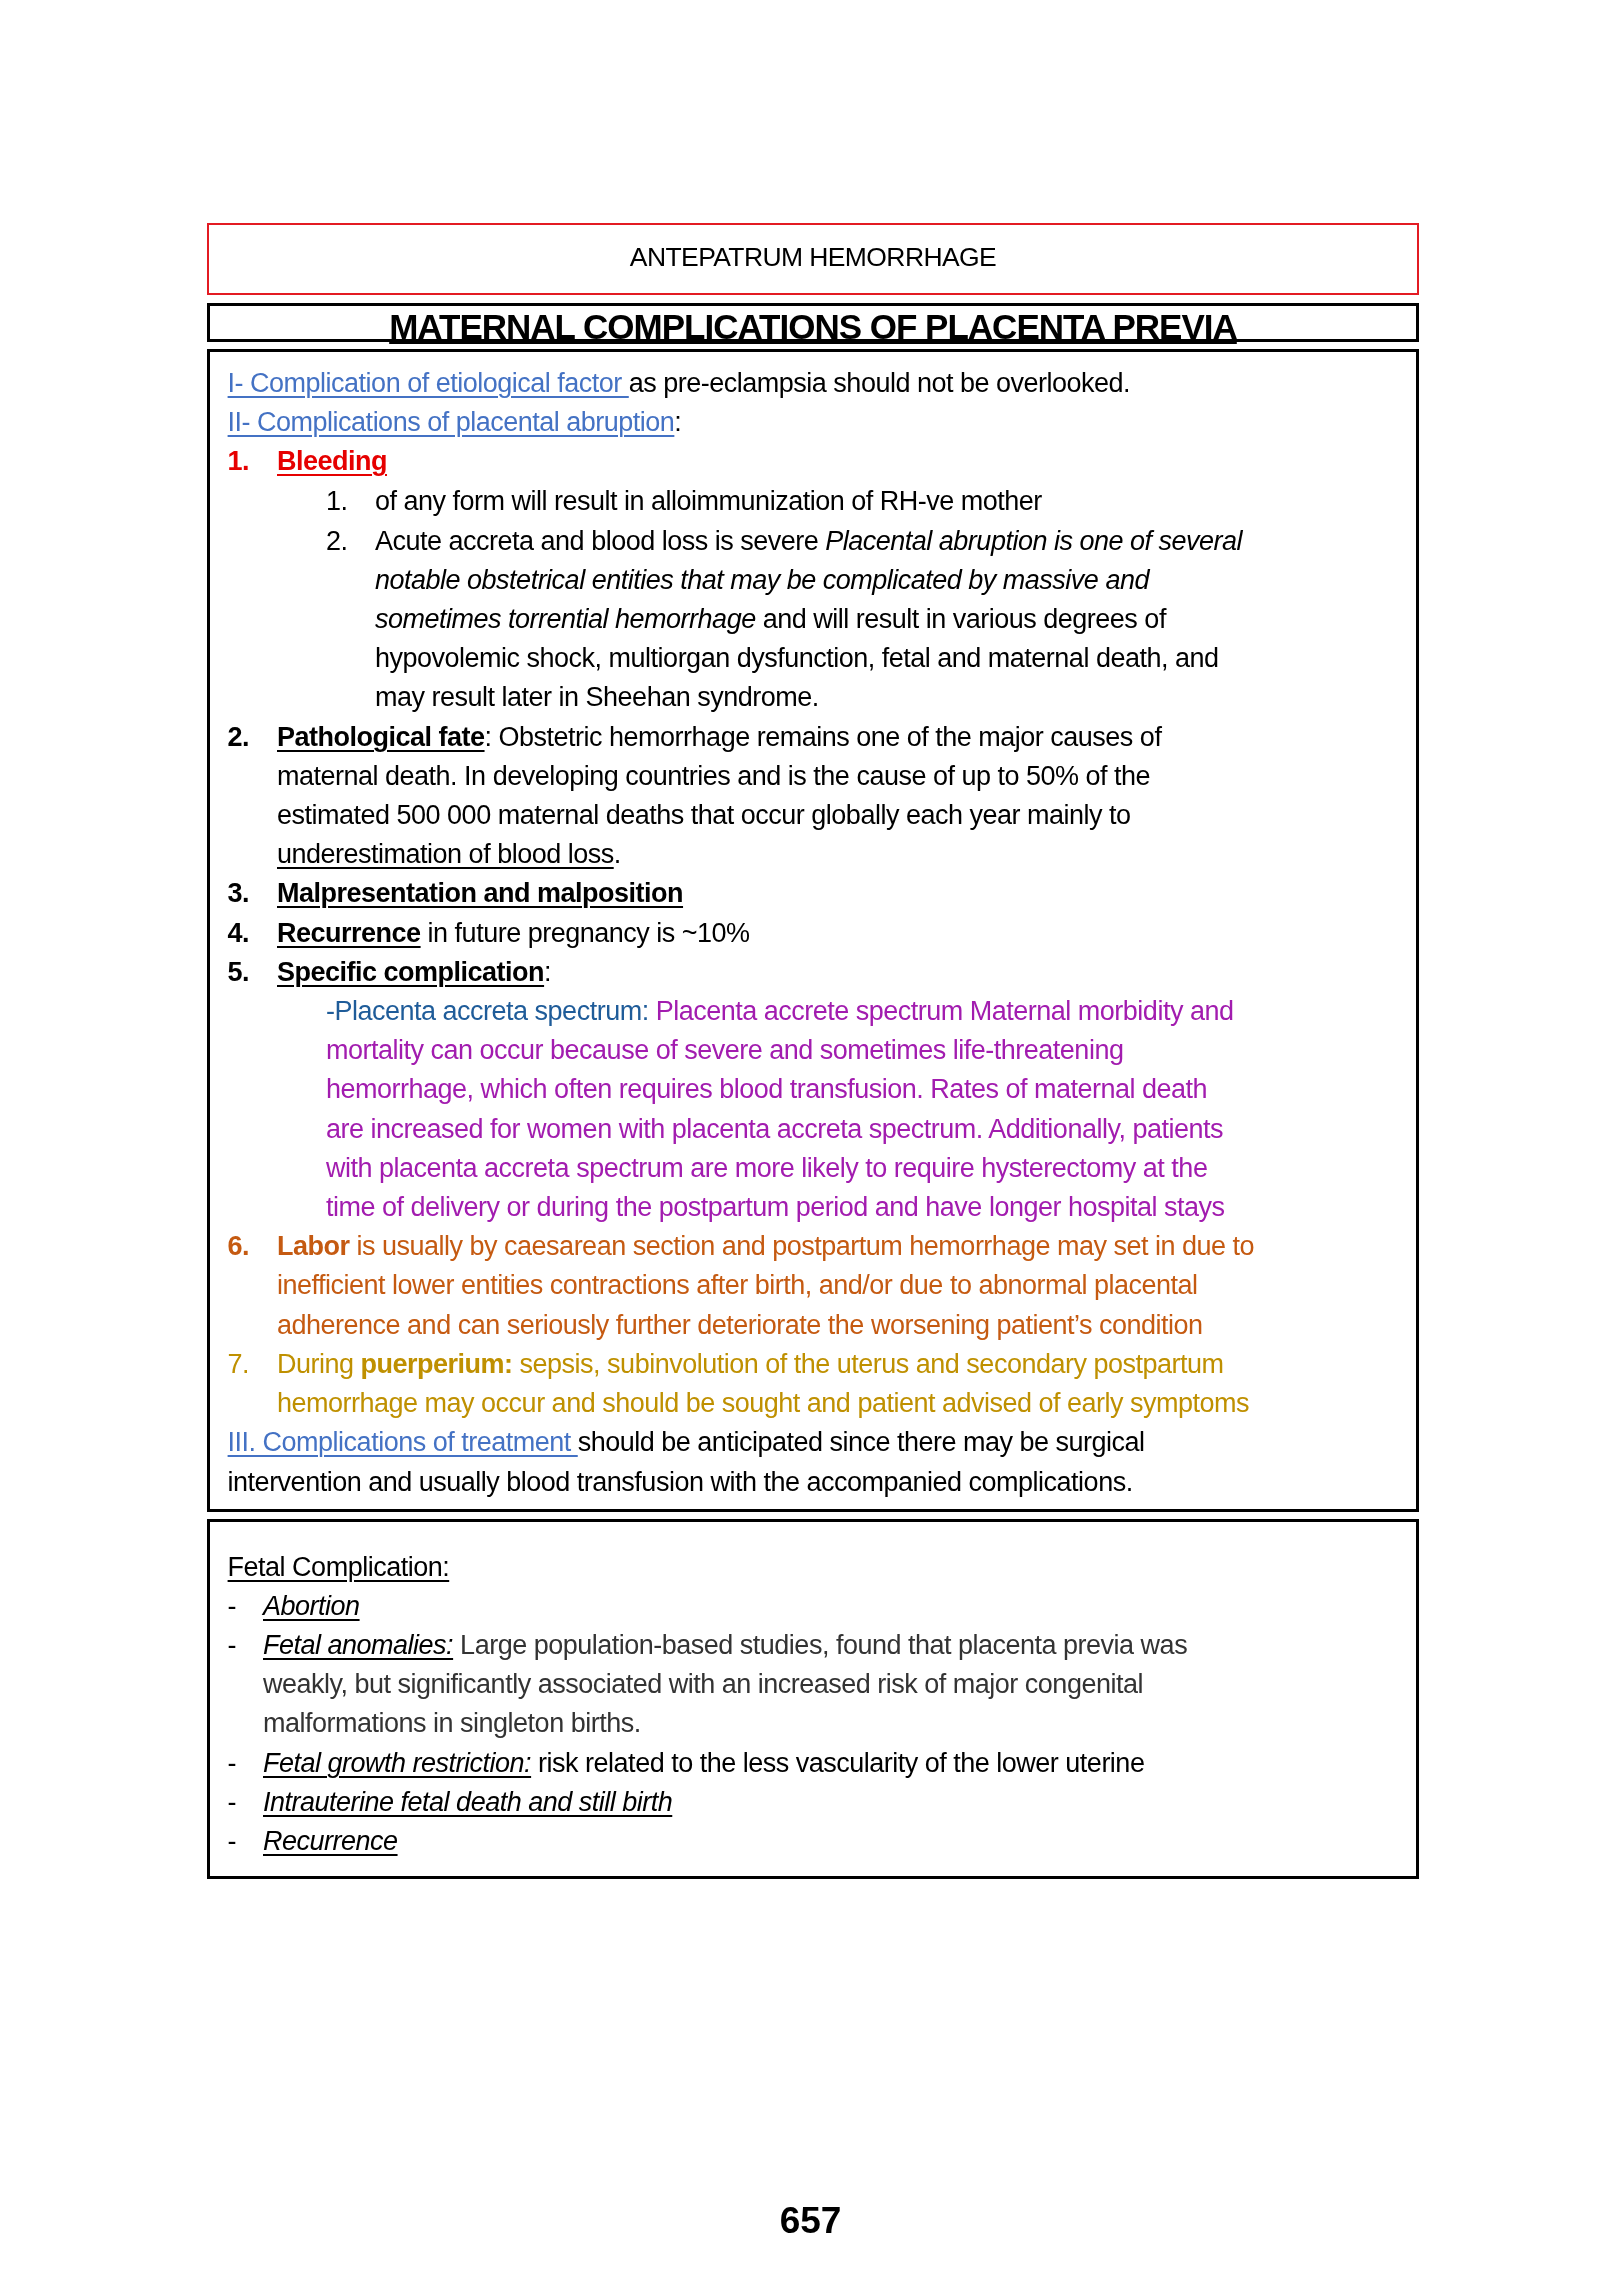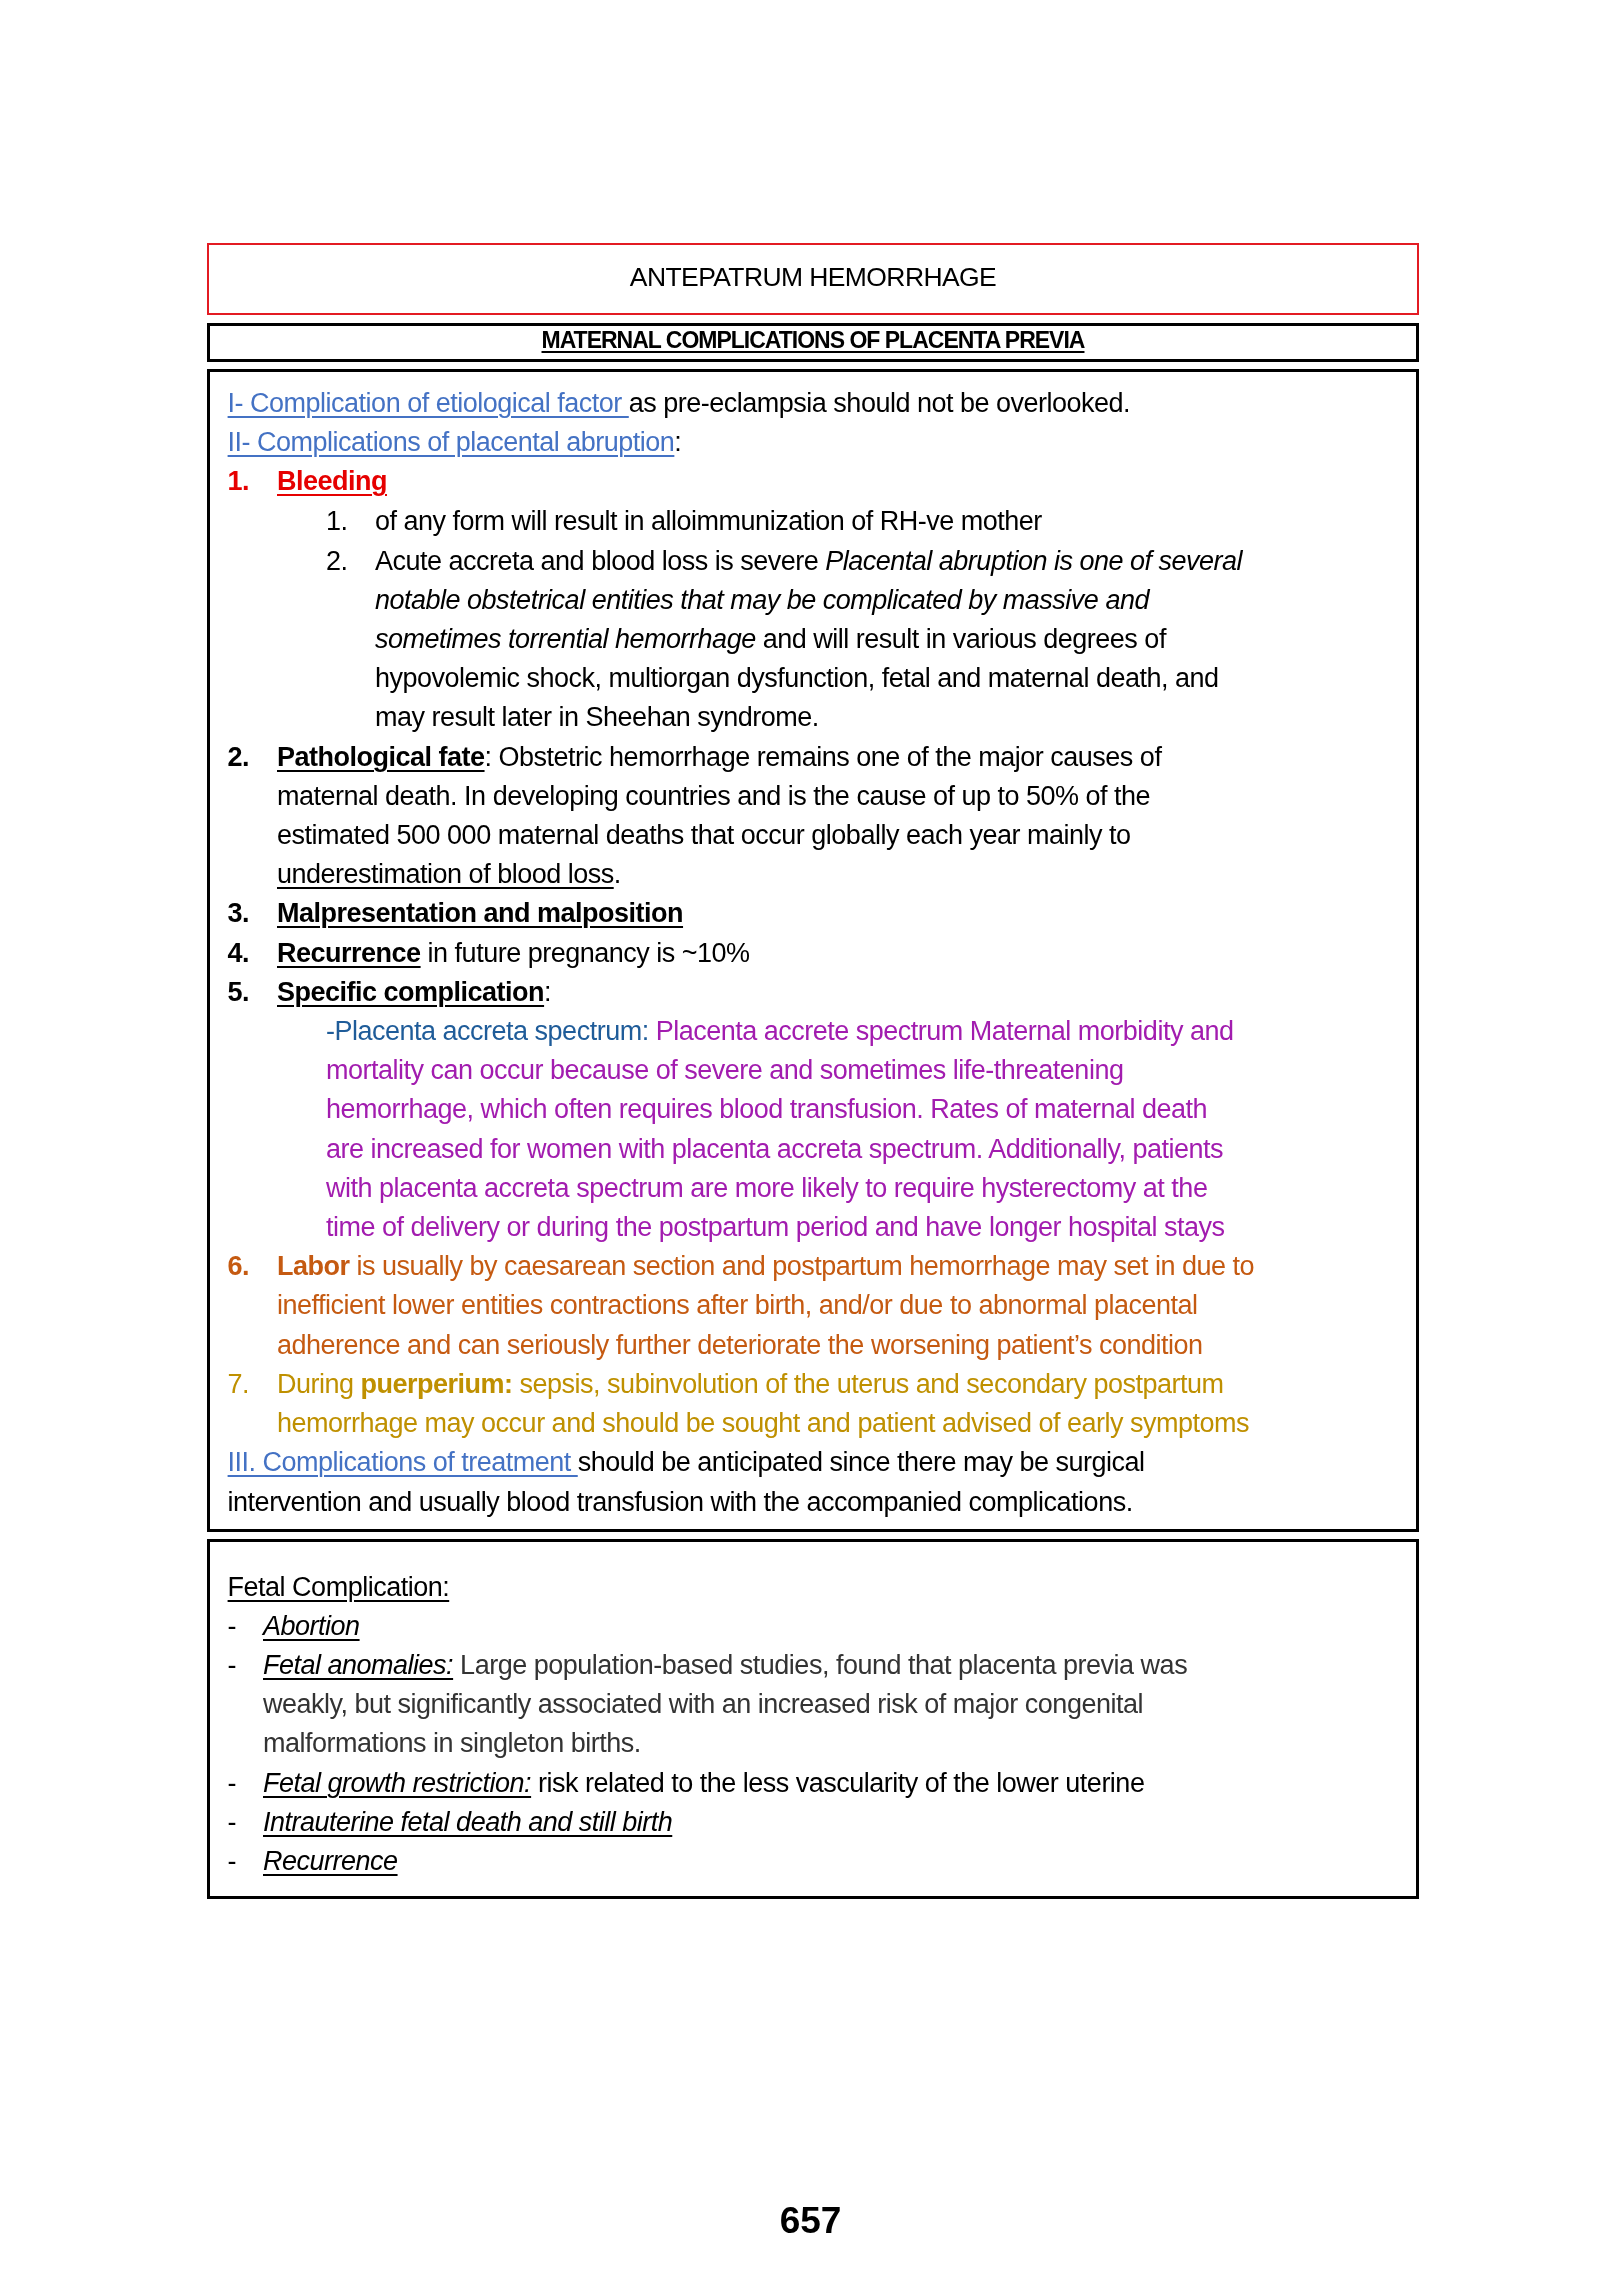--- a/index.html
+++ b/index.html
@@ -1,26 +1,26 @@
 <!DOCTYPE html>
 <html><head>
 <meta charset="utf-8">
 <style>
   html, body { margin:0; padding:0; background:#ffffff; }
   body { width:1621px; height:2293px; position:relative; overflow:hidden;
          font-family:"Liberation Sans", sans-serif; color:#000; }
-  .box { position:absolute; left:207px; width:1212px; box-sizing:border-box;margin-top:20px; }
+  .box { position:absolute; left:207px; width:1212px; box-sizing:border-box; }
   .red-box { top:223px; height:72px; border:2.9px solid #E31B23; }
   .title-box { top:303px; height:39px; border:3.9px solid #000; }
   .main-box { top:349px; height:1163px; border:3.9px solid #000; }
   .fetal-box { top:1519px; height:360px; border:3.9px solid #000; }
 
   .hdr { position:absolute; left:0; right:0; text-align:center; white-space:nowrap; }
   .red-box .hdr { top:16.7px; font-size:26.5px; letter-spacing:-0.6px; font-weight:normal; }
-  .title-box .hdr { top:1px; font-size:23px; font-weight:bold; letter-spacing:-1px; }
+  .title-box .hdr { top:1px; font-size:35px; font-weight:bold; letter-spacing:-1px; }
   .title-box .hdr span { text-decoration:underline; text-decoration-thickness:2px; text-underline-offset:2.9px; }
 
   .ln { position:absolute; white-space:nowrap; font-size:27px; line-height:39px; letter-spacing:-0.5px; }
   .u { text-decoration:underline; text-decoration-thickness:2px; text-underline-offset:3.9px; }
   .b { font-weight:bold; }
   .i { font-style:italic; }
   .link { color:#4472C4; }
   .red { color:#E60000; }
   .accreta-head { color:#1F5C99; font-weight:normal; }
   .gray { color:#a21caf; }

